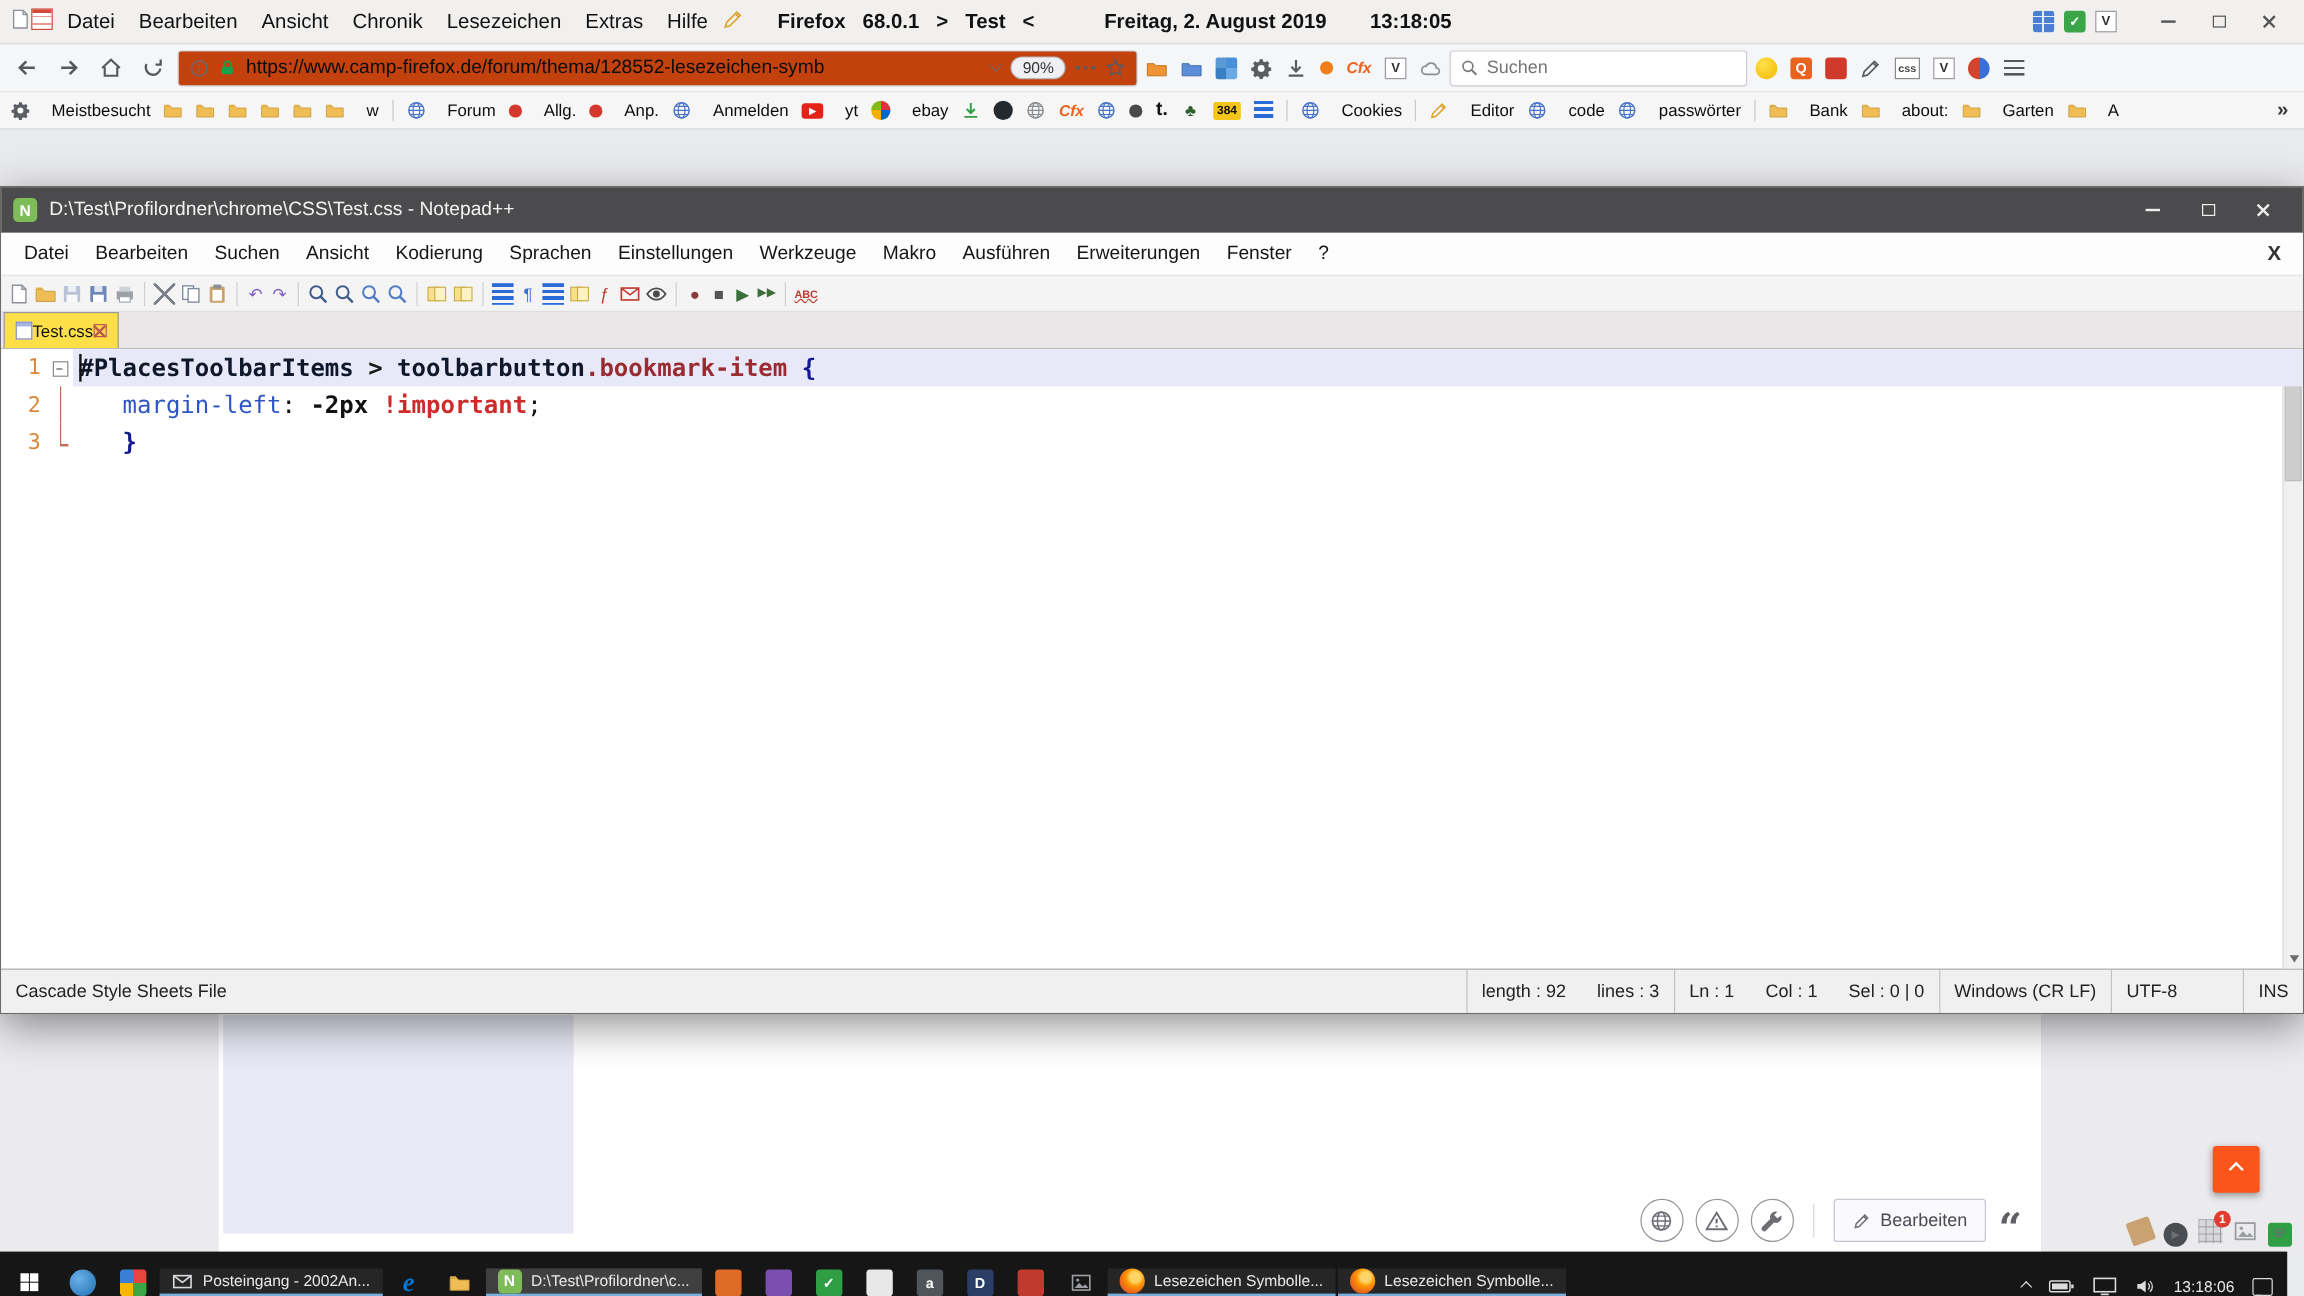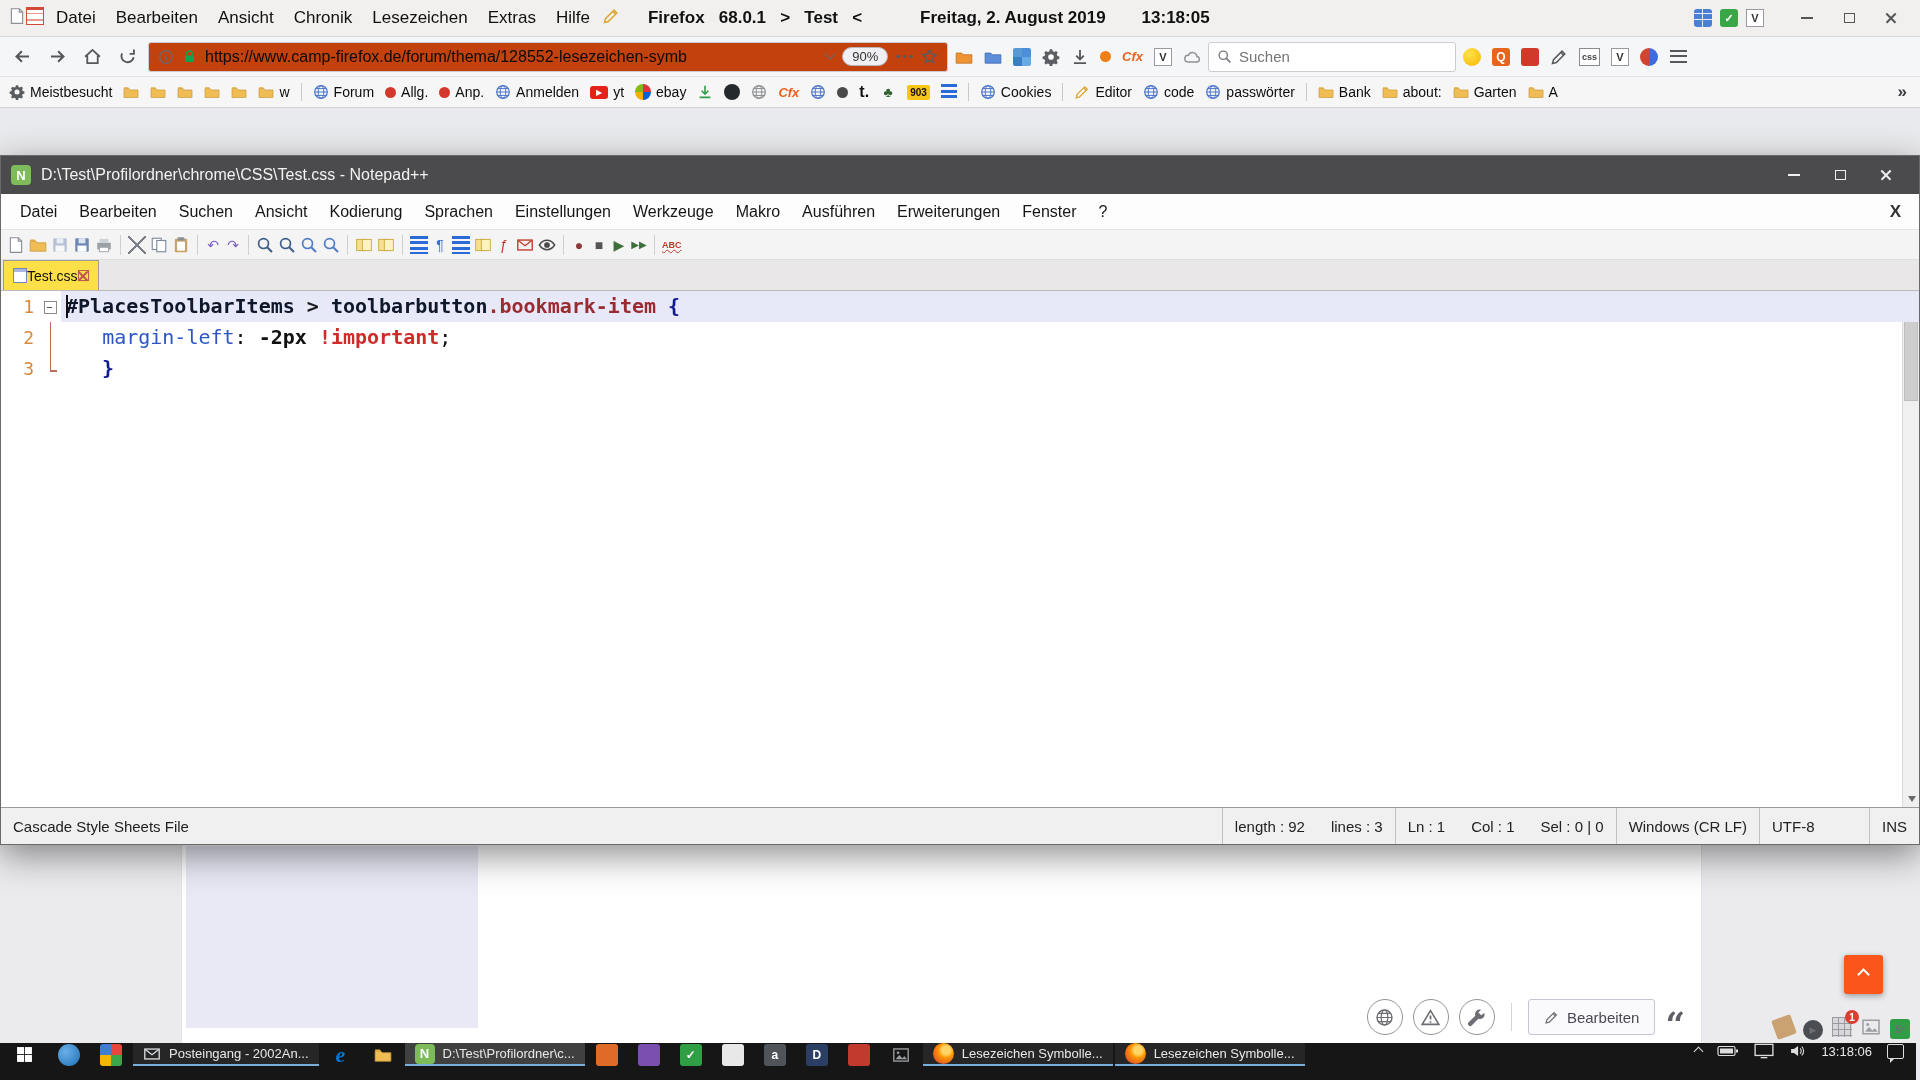--- a/index.html
+++ b/index.html
@@ -40,21 +40,21 @@
   .ff-navbar{height:40px;background:#f5f6f7;border-bottom:1px solid #e1e1e5;display:flex;align-items:center;padding:0 8px;gap:7px}
   .navbtn{width:28px;height:28px;display:flex;align-items:center;justify-content:center;color:#55585c}
   .navbtn .ic{width:19px;height:19px}
   .urlbar{width:800px;height:30px;background:#c2410c;border:1px solid #ccccd2;border-radius:3px;display:flex;align-items:center;gap:8px;padding:0 9px;font-size:16px}
   .urlbar .txt{flex:1;white-space:nowrap;overflow:hidden;color:#0c0c0d}
   .zoom-pill{border:1px solid #b6b6bc;background:#f0f0f4;border-radius:10px;font-size:13px;color:#333;padding:1px 9px}
   .searchbar{width:248px;height:30px;background:#fff;border:1px solid #ccccd2;border-radius:3px;display:flex;align-items:center;gap:7px;padding:0 8px}
   .searchbar input{border:none;outline:none;flex:1;font-size:15px;font-family:inherit;color:#333;background:transparent;min-width:0}
   .ico-row{display:flex;gap:11px;align-items:center}
   .ff-bookmarks{height:31px;background:#f6f6f7;border-bottom:1px solid #d2d2d6;display:flex;align-items:center;gap:11px;padding:0 9px;font-size:14px;color:#0c0c0d}
-  .bm{display:flex;align-items:center;gap:5px;white-space:nowrap}
+  .bm{display:flex;align-items:center;gap:18px;white-space:nowrap}
   .bm .ic{width:16px;height:16px}
   .bm-sep{width:1px;height:18px;background:#c7c7cc}
   .bm-more{margin-left:auto;font-size:17px;font-weight:bold;color:#3a3a3e;padding-right:4px}
   
   .i-dot{border-radius:50%;width:11px!important;height:11px!important}
   .i-yt{background:#e62117;border-radius:3px;color:#fff;font-size:8px;width:18px!important;height:13px!important}
   .i-ebay{border-radius:50%;background:conic-gradient(#e53238 0 25%,#0064d2 0 50%,#f5af02 0 75%,#86b817 0)}
   .i-gh{border-radius:50%;background:#24292e}
   .i-cfx{width:auto!important;color:#e8641e;font-weight:bold;font-style:italic;font-size:13px}
   .i-ttext{width:auto!important;font-weight:bold;font-size:16px;color:#111}
@@ -140,21 +140,21 @@
   .circ .ic{width:19px;height:19px}
   .vdiv{width:1px;height:28px;background:#d4d4da;margin:0 6px}
   .editbtn{height:36px;border:1px solid #c6c6d0;border-radius:3px;background:#fafafc;display:flex;align-items:center;gap:8px;padding:0 15px;font-size:15px;color:#4a4a55}
   .editbtn .ic{width:15px;height:15px;color:#6d6d74}
   .quote{font-family:"DejaVu Serif","Liberation Serif",serif;font-weight:bold;font-size:34px;color:#5f5f66;line-height:20px;padding-top:14px}
   .scrolltop{position:absolute;right:37px;top:814px;width:39px;height:39px;background:#fb551c;border-radius:3px;box-shadow:0 2px 6px rgba(0,0,0,.35);display:flex;align-items:center;justify-content:center;color:#fff}
   .floaties{position:absolute;right:10px;bottom:2px;display:flex;align-items:center;gap:9px}
   .floaties .ic{width:20px;height:20px;color:#6d6d74}
   .fbadge{position:absolute;top:-7px;right:-7px;background:#e03c31;color:#fff;font-size:10px;font-weight:bold;border-radius:50%;width:14px;height:14px;display:flex;align-items:center;justify-content:center}
   
-  .taskbar{position:absolute;left:0;right:4px;bottom:0;height:37px;background:#161616;display:flex;align-items:flex-start;color:#e8e8e8;font-size:13px;z-index:40}
+  .taskbar{position:absolute;left:0;right:14px;bottom:0;height:37px;background:#161616;display:flex;align-items:flex-end;color:#e8e8e8;font-size:13px;z-index:40}
   .tb-start{width:48px;display:flex;align-items:center;justify-content:center;color:#fff}
   .tb-start .ic{width:17px;height:17px}
   .tb-ic{width:42px;display:flex;align-items:center;justify-content:center}
   .tb-task{display:flex;align-items:center;gap:8px;padding:0 10px;margin:0 1px;background:rgba(255,255,255,.07);border-bottom:2px solid #76aede;max-width:205px}
   .tb-task.active{background:rgba(255,255,255,.18)}
   .tb-task .lbl{white-space:nowrap;overflow:hidden;max-width:150px}
   .tray{margin-left:auto;display:flex;align-items:center;gap:15px;padding:0 12px}
   .tray .ic{width:20px;height:16px;color:#dcdcdc}
   .tray .chev-u{width:7px;height:7px;border-width:1.7px;color:#dcdcdc}
   .tbubble{width:17px;height:15px;border:1.6px solid #dcdcdc;border-radius:2px;position:relative}
@@ -453,21 +453,21 @@
         <span class="bm">
           <span class="ic i-dot" style="background: rgb(74, 74, 74);"></span>
         </span>
         <span class="bm">
           <span class="ic i-ttext">t.</span>
         </span>
         <span class="bm">
           <span class="ic i-glyph" style="color: rgb(45, 95, 45);">♣</span>
         </span>
         <span class="bm">
-          <span class="ic i-badge">903</span>
+          <span class="ic i-badge">384</span>
         </span>
         <span class="bm">
           <span class="ic i-bars"></span>
         </span>
         <span class="bm-sep"></span>
         <span class="bm">
           <span class="ic " style="color: rgb(74, 116, 200);">
             <svg viewBox="0 0 16 16" fill="none" stroke="currentColor">
               <circle cx="8" cy="8" r="6.3" stroke-width="1.2"></circle>
               <ellipse cx="8" cy="8" rx="2.8" ry="6.3" stroke-width="1"></ellipse>

